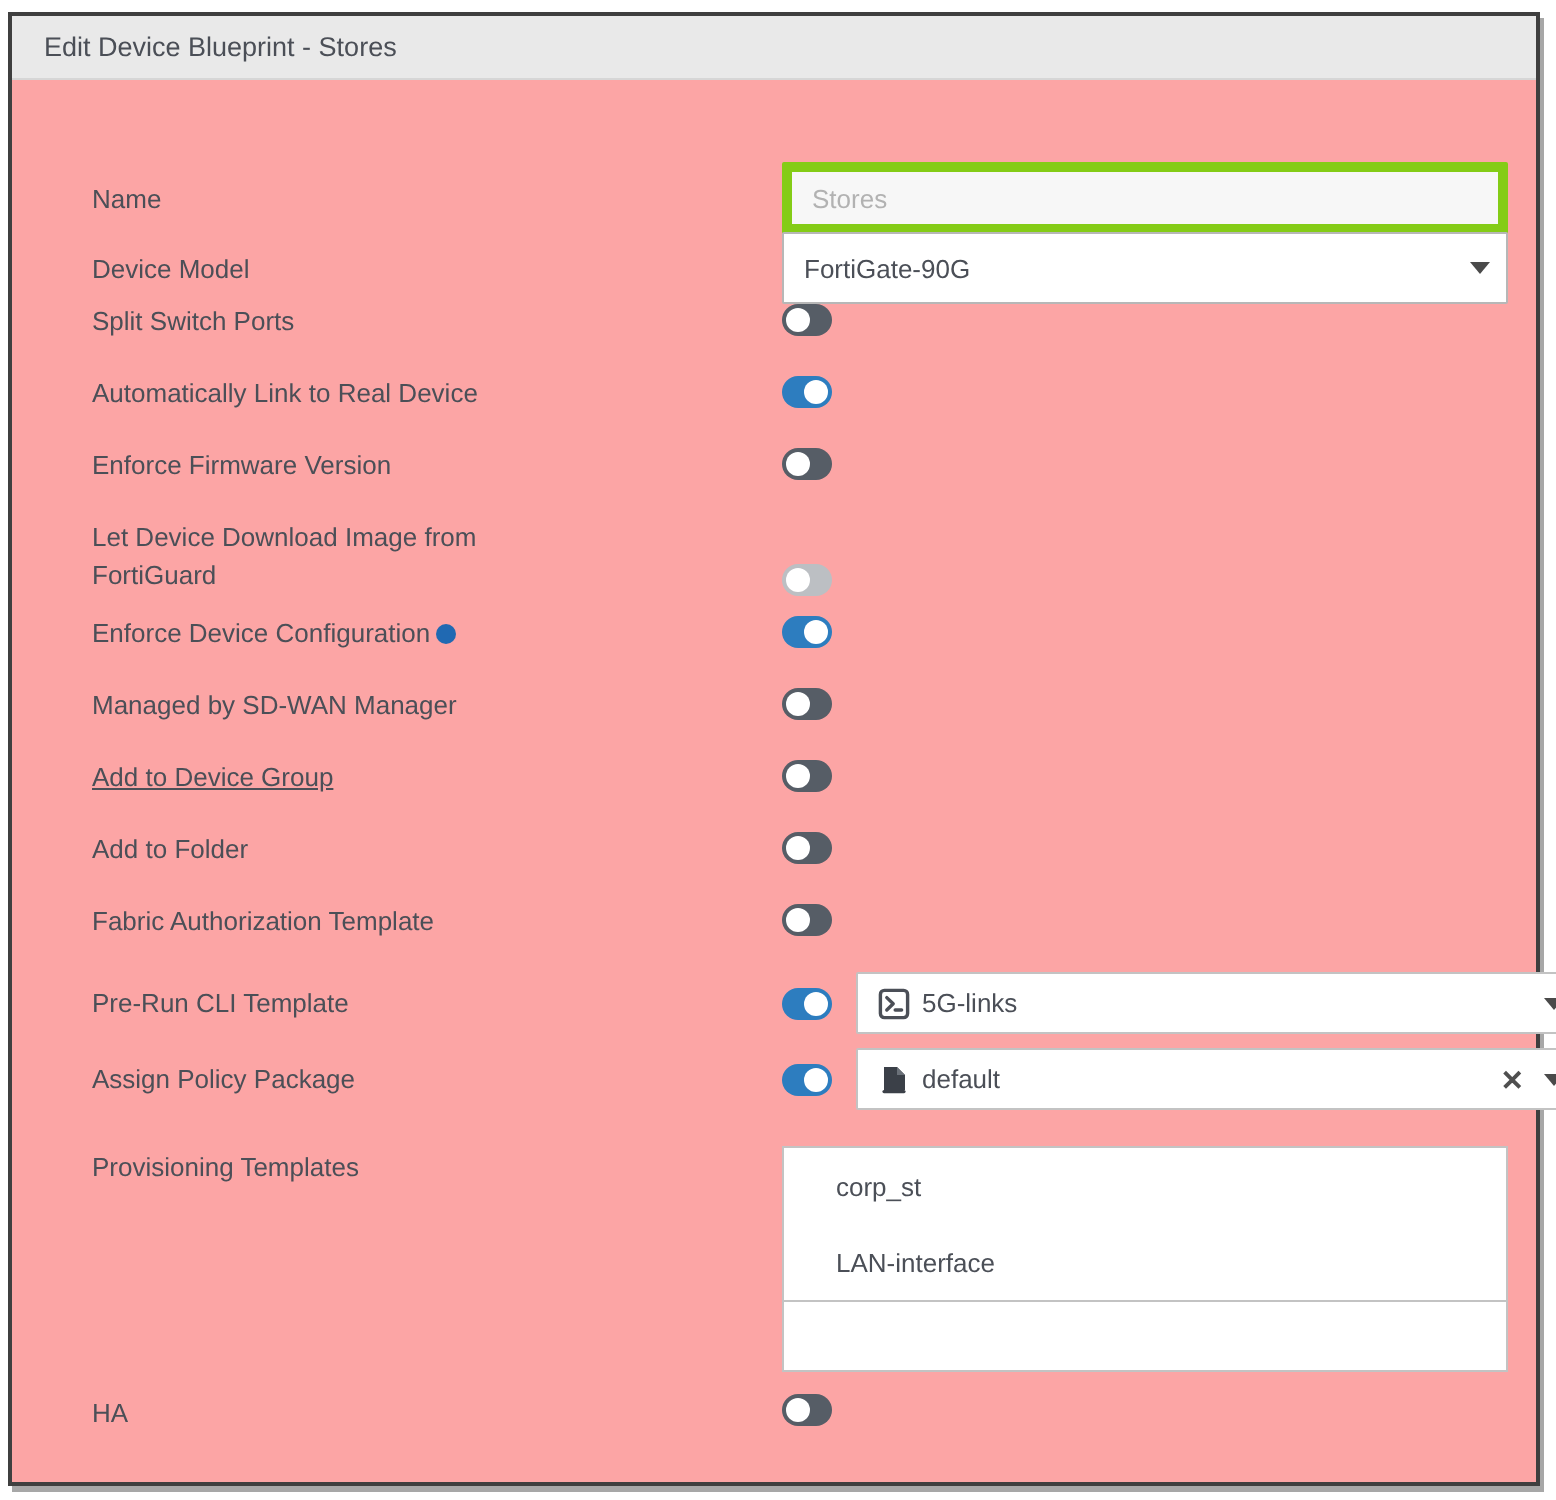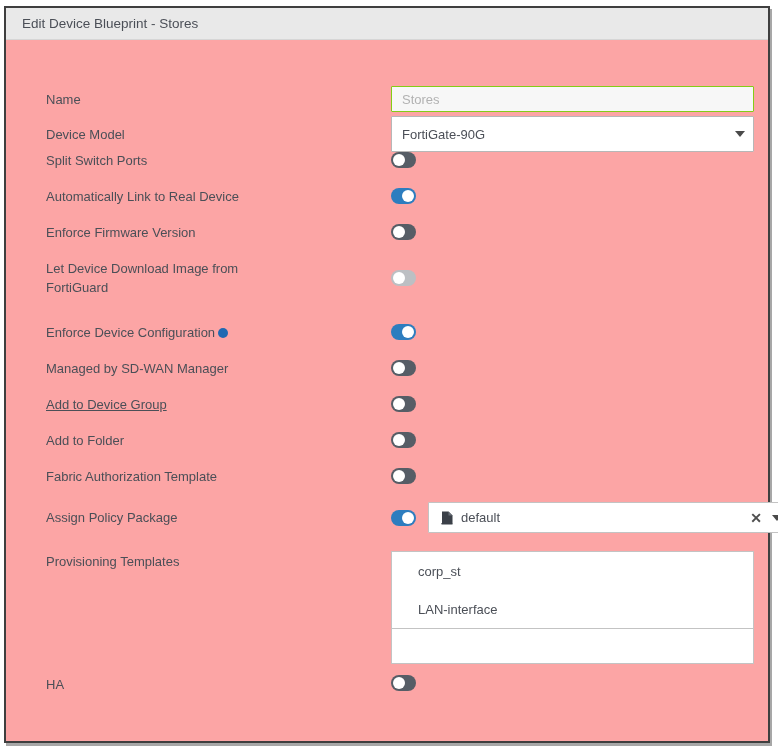--- a/index.html
+++ b/index.html
@@ -46,33 +46,33 @@
   .row .label .label-text { display: inline-block; max-width: 240px; vertical-align: top; }
   .row .label.link .label-text { text-decoration: underline; }
   .controls { flex: 1; display: flex; align-items: center; }
 
   
   .row-name { height: 26px; margin-bottom: 8px; }
   .row-name .label { align-self: center; padding-top: 0; }
   .row-model { height: 28px; margin-bottom: 2px; }
   .row-model .label { align-self: center; padding-top: 0; }
   .row-toggle { height: 18px; margin-bottom: 18px; align-items: flex-end; }
-  .row-toggle-tall { height: 40px; margin-bottom: 24px; align-items: center; }
+  .row-toggle-tall { height: 40px; margin-bottom: 8px; align-items: flex-end; }
   .row-combo { height: 31px; margin-bottom: 7px; }
   .row-combo .label { align-self: center; padding-top: 0; }
   .row-combo2 { height: 31px; margin-bottom: 18px; }
   .row-combo2 .label { align-self: center; padding-top: 0; }
   .row-prov { margin-bottom: 10px; align-items: flex-start; }
   .row-ha { height: 18px; }
 
   
   .text-input {
-    width: 363px; height: 26px;
+    width: 363px; height: 36px;
     background: #f7f7f7;
-    border: 1px solid #84cc16;
+    border: 5px solid #84cc16;
     color: #b2b2b2;
     font-size: 13px;
     font-family: "Liberation Sans", sans-serif;
     padding: 12px 10px;
     border-radius: 1px;
   }
   
   .dropdown {
     width: 363px; height: 36px;
     background: #ffffff;
@@ -291,20 +291,41 @@
       <div class="label">
         <span class="label-text">Fabric Authorization Template</span>
       </div>
       <div class="controls">
         <div class="toggle off">
             <span class="knob"></span>
           </div>
       </div>
     </div>
 
+    <div class="row row-combo">
+      <div class="label">
+        <span class="label-text">Pre-Run CLI Template</span>
+      </div>
+      <div class="controls">
+        <div class="toggle on toggle-lead">
+            <span class="knob"></span>
+          </div>
+        <div class="dropdown combo-dd">
+          <span class="dd-value">
+            <svg class="dd-icon" viewBox="0 0 16 16">
+              <rect x="1.2" y="1.2" width="13.6" height="13.6" rx="2" fill="none" stroke="#4b4f57" stroke-width="1.7"></rect>
+              <path d="M4.4 4.8 L7.6 7.9 L4.4 11" fill="none" stroke="#4b4f57" stroke-width="1.7" stroke-linecap="round" stroke-linejoin="round"></path>
+              <line x1="8.6" y1="11" x2="11.8" y2="11" stroke="#4b4f57" stroke-width="1.7" stroke-linecap="round"></line>
+            </svg>
+            <span>5G-links</span>
+          </span>
+          <span class="caret"></span>
+        </div>
+      </div>
+    </div>
 
     <div class="row row-combo2">
       <div class="label">
         <span class="label-text">Assign Policy Package</span>
       </div>
       <div class="controls">
         <div class="toggle on toggle-lead">
             <span class="knob"></span>
           </div>
         <div class="dropdown combo-dd">

